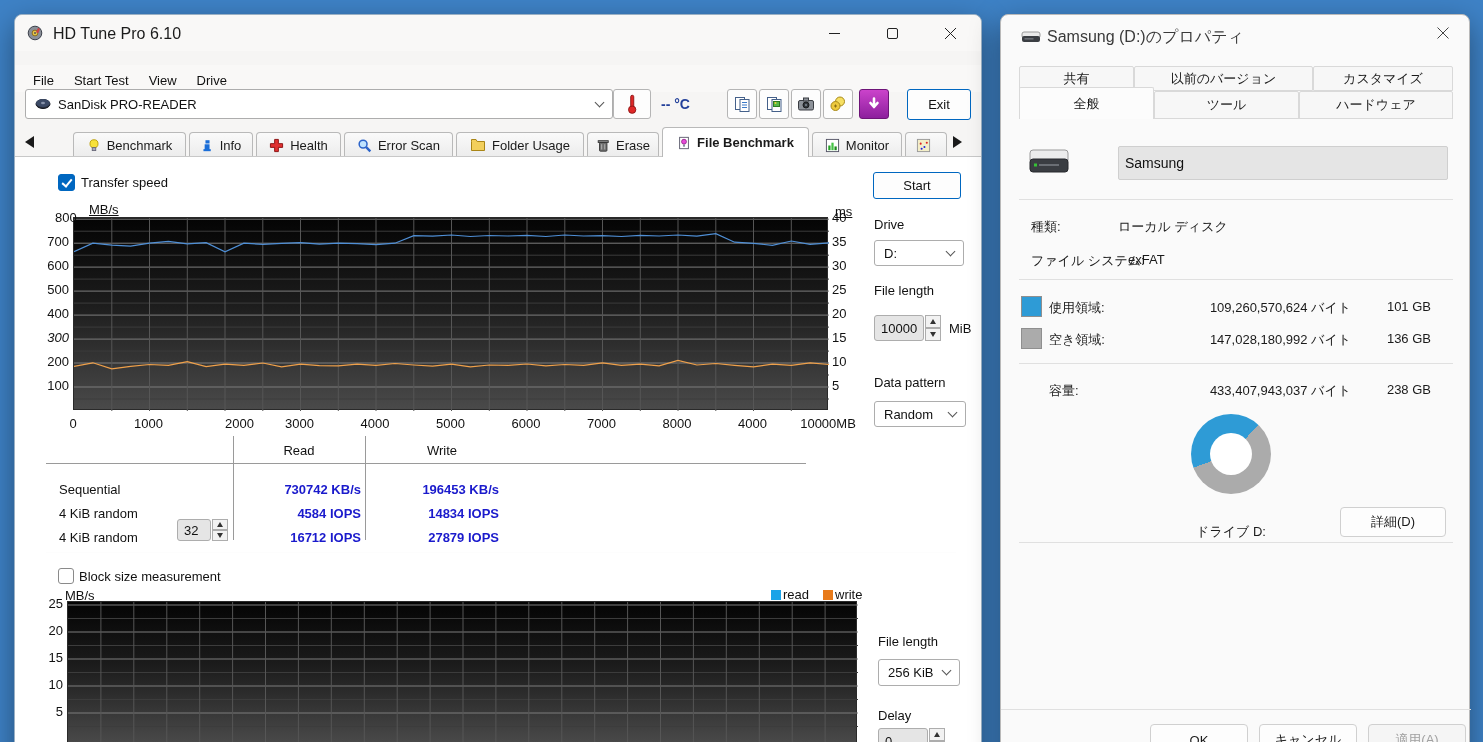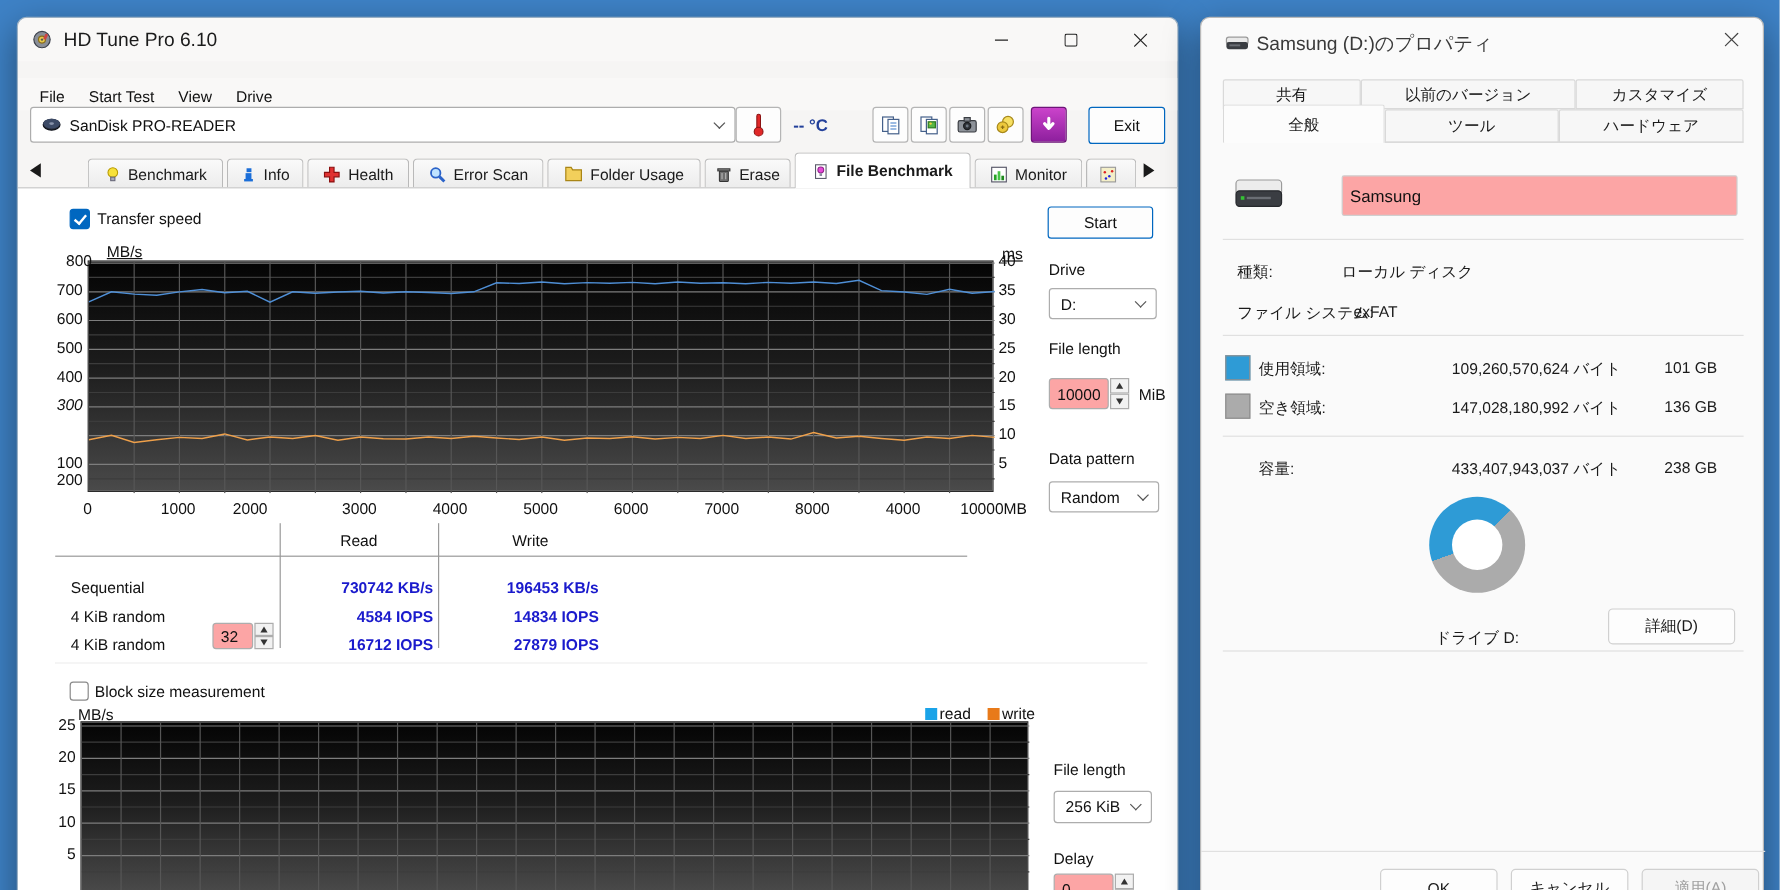--- a/index.html
+++ b/index.html
@@ -31,21 +31,21 @@
   .page { position:absolute; left:0; top:141px; right:0; bottom:0; background:#fff; border-top:1px solid #c8c8c8; }
 
   .checkbox { position:absolute; width:17px; height:17px; background:#fff; border:1px solid #8a8a8a; border-radius:3px; }
   .checkbox.checked { background:#0067C0; border-color:#0067C0; }
   .checkbox.checked::after { content:""; position:absolute; left:5px; top:2px; width:4px; height:8px; border:solid #fff; border-width:0 2px 2px 0; transform:rotate(40deg); }
   .lbl { position:absolute; font-size:13px; color:#111; white-space:nowrap; }
 
   .plot { position:absolute; background:linear-gradient(#040404,#1c1c1c 45%,#4a4a4a); border:1px solid #2a2a2a; }
   .tick { position:absolute; font-size:13px; color:#111; height:16px; line-height:16px; white-space:nowrap; }
 
-  .field { position:absolute; background:#fca5a5; border:1px solid #adadad; border-radius:3px; font-size:13px; color:#111; padding:0 6px; font-family:"Liberation Sans",sans-serif; }
+  .field { position:absolute; background:#e5e5e5; border:1px solid #adadad; border-radius:3px; font-size:13px; color:#111; padding:0 6px; font-family:"Liberation Sans",sans-serif; }
   .spinbtn { position:absolute; width:16px; height:13px; background:#f2f2f2; border:1px solid #adadad; display:flex; align-items:center; justify-content:center; }
   .tri-up { width:0; height:0; border-left:3.5px solid transparent; border-right:3.5px solid transparent; border-bottom:5px solid #333; }
   .tri-dn { width:0; height:0; border-left:3.5px solid transparent; border-right:3.5px solid transparent; border-top:5px solid #333; }
 
   .result-val { position:absolute; font-size:13px; font-weight:bold; color:#1a1acc; text-align:right; white-space:nowrap; }
   .vline { position:absolute; width:1px; background:#9a9a9a; }
   .hline { position:absolute; height:1px; background:#9a9a9a; }
   .etch  { position:absolute; height:1px; background:#d8d8d8; border-bottom:1px solid #fdfdfd; }
 
   .legend-swatch { position:absolute; width:10px; height:10px; }
@@ -286,37 +286,37 @@
           <polyline points="0.0,148.4 18.9,144.8 37.8,150.8 56.6,148.4 75.5,146.5 94.4,147.4 113.3,143.6 132.1,148.6 151.0,146.2 169.9,147.4 188.8,145.0 207.6,148.9 226.5,146.2 245.4,147.7 264.3,147.9 283.1,146.2 302.0,147.4 320.9,145.5 339.8,147.0 358.6,148.2 377.5,146.2 396.4,148.9 415.3,147.0 434.1,147.4 453.0,146.0 471.9,147.9 490.8,146.5 509.6,147.4 528.5,144.8 547.4,147.4 566.3,146.2 585.1,147.9 604.0,142.4 622.9,147.0 641.8,145.5 660.6,147.4 679.5,148.9 698.4,146.2 717.3,147.4 736.1,144.8 755.0,146.5" fill="none" stroke="#efa04a" stroke-width="1.2"></polyline>
         </svg>
     </div>
     <div id="c1-left-ticks">
         <span class="tick" style="left: 0px; top: 53.1988px; width: 54px; text-align: right; position: absolute; padding-left: 40px;">800</span>
         <span class="tick" style="left: 0px; top: 77.1739px; width: 54px; text-align: right; position: absolute;">700</span>
         <span class="tick" style="left: 0px; top: 101.149px; width: 54px; text-align: right; position: absolute;">600</span>
         <span class="tick" style="left: 0px; top: 125.124px; width: 54px; text-align: right; position: absolute;">500</span>
         <span class="tick" style="left: 0px; top: 149.099px; width: 54px; text-align: right; position: absolute;">400</span>
         <span class="tick" style="left: 0px; top: 173.075px; width: 54px; text-align: right; position: absolute; font-style: italic;">300</span>
-        <span class="tick" style="left: 0px; top: 197.05px; width: 54px; text-align: right; position: absolute; margin-top: 38px;">200</span>
+        <span class="tick" style="left: 0px; top: 197.05px; width: 54px; text-align: right; position: absolute;">200</span>
         <span class="tick" style="left: 0px; top: 221.025px; width: 54px; text-align: right; position: absolute;">100</span>
       </div>
     <div id="c1-right-ticks">
         <span class="tick" style="left: 817px; top: 53.1988px; position: absolute;">40</span>
         <span class="tick" style="left: 817px; top: 77.1739px; position: absolute;">35</span>
         <span class="tick" style="left: 817px; top: 101.149px; position: absolute;">30</span>
         <span class="tick" style="left: 817px; top: 125.124px; position: absolute;">25</span>
         <span class="tick" style="left: 817px; top: 149.099px; position: absolute;">20</span>
         <span class="tick" style="left: 817px; top: 173.075px; position: absolute;">15</span>
         <span class="tick" style="left: 817px; top: 197.05px; position: absolute;">10</span>
         <span class="tick" style="left: 817px; top: 221.025px; position: absolute;">5</span>
       </div>
     <div id="c1-x-ticks">
         <span class="tick" style="left: 28px; top: 259px; width: 60px; text-align: center; position: absolute;">0</span>
         <span class="tick" style="left: 103.5px; top: 259px; width: 60px; text-align: center; position: absolute;">1000</span>
-        <span class="tick" style="left: 179px; top: 259px; width: 60px; text-align: left; position: absolute;">2000</span>
+        <span class="tick" style="left: 179px; top: 259px; width: 60px; text-align: right; position: absolute;">2000</span>
         <span class="tick" style="left: 254.5px; top: 259px; width: 60px; text-align: center; position: absolute;">3000</span>
         <span class="tick" style="left: 330px; top: 259px; width: 60px; text-align: center; position: absolute;">4000</span>
         <span class="tick" style="left: 405.5px; top: 259px; width: 60px; text-align: center; position: absolute;">5000</span>
         <span class="tick" style="left: 481px; top: 259px; width: 60px; text-align: center; position: absolute;">6000</span>
         <span class="tick" style="left: 556.5px; top: 259px; width: 60px; text-align: center; position: absolute;">7000</span>
         <span class="tick" style="left: 632px; top: 259px; width: 60px; text-align: center; position: absolute;">8000</span>
         <span class="tick" style="left: 707.5px; top: 259px; width: 60px; text-align: center; position: absolute;">4000</span>
         <span class="tick" style="left: 783px; top: 259px; width: 60px; text-align: center; position: absolute;">10000MB</span>
       </div>
 

